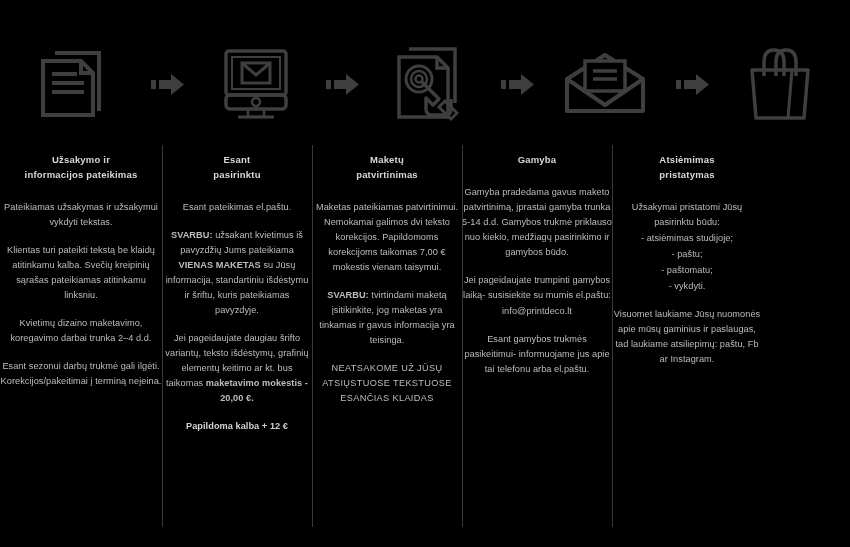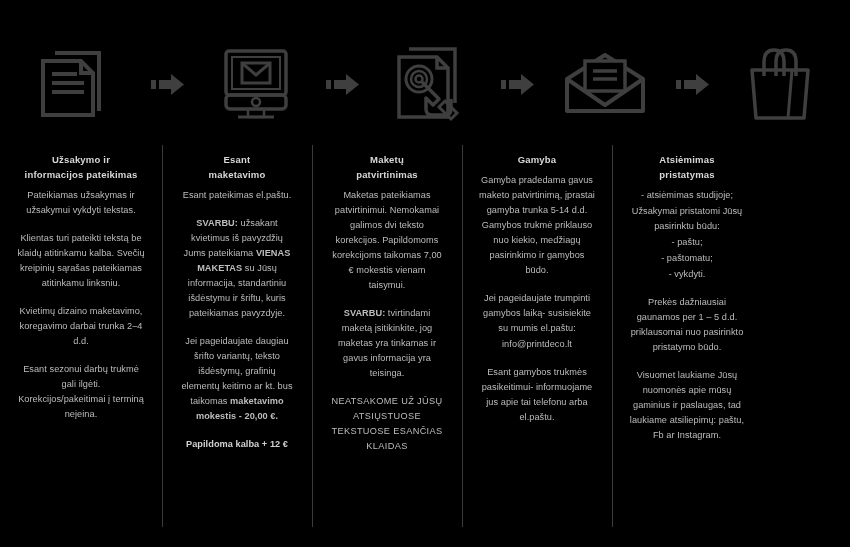--- a/index.html
+++ b/index.html
@@ -53,21 +53,21 @@
     position: absolute;
     top: 140px;
     left: 0;
     width: 850px;
     height: 400px;
     display: flex;
   }
   .col {
     position: relative;
     width: 150px;
-    padding: 0 17px;
+    padding: 0 0;
     box-sizing: border-box;
     text-align: center;
   }
   .col:first-child { width: 162px; }
   .col + .col::before {
     content: "";
     position: absolute;
     left: 0;
     top: 5px;
     width: 1px;
@@ -76,21 +76,21 @@
   }
 
   .col-title {
     font-size: 9.5px;
     font-weight: bold;
     line-height: 15px;
     letter-spacing: 0.2px;
     color: #d8d8d8;
     margin: 12px 0 0 0;
   }
-  .col-body { margin-top: 6px; }
+  .col-body { margin-top: 18px; }
   .para {
     font-size: 9.2px;
     line-height: 15px;
     color: #bdbdbd;
     margin: 0 0 13px 0;
     letter-spacing: 0.05px;
   }
   .para.tight { margin-bottom: 1px; }
   .para.b { font-weight: bold; color: #d2d2d2; }
   .para.caps { letter-spacing: 0.35px; }
@@ -201,21 +201,21 @@
         <p class="para">Pateikiamas užsakymas ir užsakymui vykdyti tekstas.</p>
         <p class="para">Klientas turi pateikti tekstą be klaidų atitinkamu kalba. Svečių kreipinių sąrašas pateikiamas atitinkamu linksniu.</p>
         <p class="para">Kvietimų dizaino maketavimo, koregavimo darbai trunka 2–4 d.d.</p>
         <p class="para">Esant sezonui darbų trukmė gali ilgėti. Korekcijos/pakeitimai į terminą neįeina.</p>
       </div>
     </div>
 
     <div class="col">
       <div class="col-title">
         <span>Esant</span><br>
-        <span>maketavimo</span>
+        <span>pasirinktu</span>
       </div>
       <div class="col-body">
         <p class="para">Esant pateikimas el.paštu.</p>
         <p class="para">
           <b>SVARBU:</b><span> užsakant kvietimus iš pavyzdžių Jums pateikiama </span><b>VIENAS MAKETAS</b><span> su Jūsų informacija, standartiniu išdėstymu ir šriftu, kuris pateikiamas pavyzdyje.</span>
         </p>
         <p class="para">
           <span>Jei pageidaujate daugiau šrifto variantų, teksto išdėstymų, grafinių elementų keitimo ar kt. bus taikomas </span><b>maketavimo mokestis - 20,00 €.</b>
         </p>
         <p class="para b">Papildoma kalba + 12 €</p>
@@ -247,24 +247,23 @@
         <p class="para">Esant gamybos trukmės pasikeitimui- informuojame jus apie tai telefonu arba el.paštu.</p>
       </div>
     </div>
 
     <div class="col">
       <div class="col-title">
         <span>Atsiėmimas</span><br>
         <span>pristatymas</span>
       </div>
       <div class="col-body">
+        <p class="para tight">Užsakymai pristatomi Jūsų pasirinktu būdu:</p>
         <p class="para tight">- atsiėmimas studijoje;</p>
-        <p class="para tight">Užsakymai pristatomi Jūsų pasirinktu būdu:</p>
         <p class="para tight">- paštu;</p>
         <p class="para tight">- paštomatu;</p>
         <p class="para">- vykdyti.</p>
-        <p class="para">Prekės dažniausiai gaunamos  per 1 – 5 d.d. priklausomai nuo pasirinkto pristatymo būdo.</p>
         <p class="para">Visuomet laukiame Jūsų nuomonės apie mūsų gaminius ir paslaugas, tad laukiame atsiliepimų: paštu, Fb ar Instagram.</p>
       </div>
     </div>
 
   </div>
 </div>
 
 </body></html>

